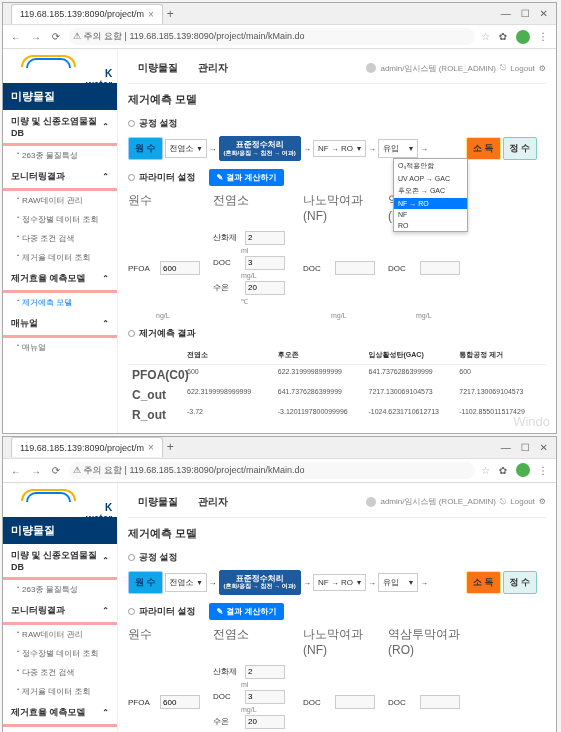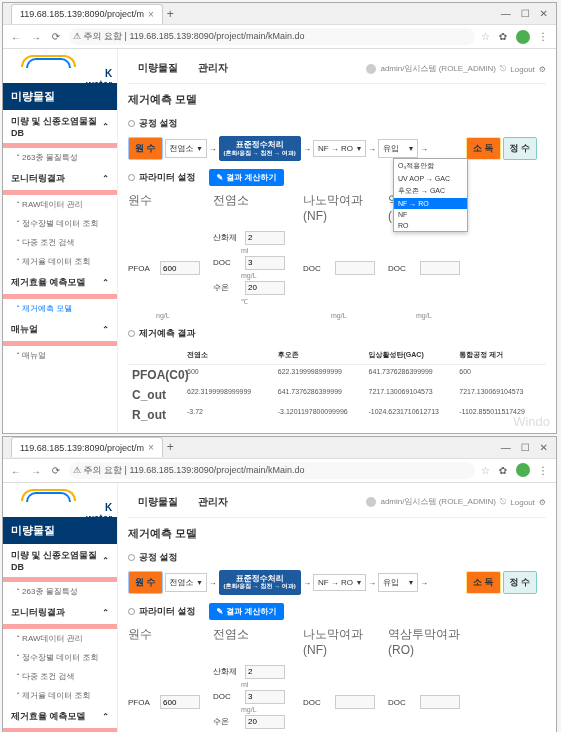--- a/index.html
+++ b/index.html
@@ -22,40 +22,40 @@
   .app-body { display: flex; min-height: 280px; }
   
   .sidebar { width: 115px; background: #fff; border-right: 1px solid #eee; }
   .logo { padding: 6px 8px; text-align: right; }
   .logo-img { width: 75px; height: 22px; position: relative; }
   .logo-arc { width: 55px; height: 12px; border: 2px solid #f7b500; border-bottom: none; border-radius: 28px 28px 0 0; position: absolute; top: 0; left: 10px; }
   .logo-arc-inner { width: 45px; height: 10px; border: 2px solid #007bff; border-bottom: none; border-radius: 23px 23px 0 0; position: absolute; top: 3px; left: 15px; }
   .logo-text { position: absolute; top: 13px; font-size: 10px; font-weight: bold; color: #003a70; }
   
   .sidebar-title { background: #003a70; color: #fff; padding: 6px 8px; font-size: 11px; font-weight: bold; }
-  .sidebar-section { padding: 5px 8px; font-size: 9px; font-weight: bold; border-bottom: 5px solid #fca5a5; display: flex; justify-content: space-between; align-items: center; }
+  .sidebar-section { padding: 5px 8px; font-size: 9px; font-weight: bold; border-bottom: 3px solid #fca5a5; display: flex; justify-content: space-between; align-items: center; }
   .sidebar-item { padding: 4px 8px 4px 14px; font-size: 8px; color: #666; display: flex; align-items: flex-start; gap: 3px; }
   .sidebar-item.active { color: #007bff; }
   .chev { font-size: 8px; }
   .bullet { font-size: 6px; }
   
   .main { flex: 1; padding: 8px 10px; position: relative; }
   .topbar { display: flex; align-items: center; border-bottom: 1px solid #eee; padding-bottom: 4px; margin-bottom: 8px; }
   .toptab { padding: 4px 10px; font-size: 10px; font-weight: bold; color: #333; }
-  .userinfo { margin-left: auto; font-size: 8px; color: #888; display: flex; align-items: flex-end; gap: 4px; }
+  .userinfo { margin-left: auto; font-size: 8px; color: #888; display: flex; align-items: center; gap: 4px; }
   .user-icon { width: 10px; height: 10px; border-radius: 50%; background: #ccc; }
   
   .page-title { font-size: 11px; font-weight: bold; margin-bottom: 10px; }
   
   .section-head { font-size: 9px; font-weight: bold; margin: 8px 0 6px; display: flex; align-items: center; gap: 4px; }
   .circle-marker { width: 7px; height: 7px; border-radius: 50%; border: 1px solid #999; display: inline-block; }
   
   .process-flow { display: flex; align-items: center; gap: 2px; flex-wrap: nowrap; margin-bottom: 8px; position: relative; }
   .proc-box { border: 1px solid #ccc; padding: 4px 6px; font-size: 9px; font-weight: bold; border-radius: 2px; white-space: nowrap; }
-  .proc-box.blue { background: #f97316; border-color: #a6c8ff; color: #003a70; }
+  .proc-box.blue { background: #0ea5e9; border-color: #a6c8ff; color: #003a70; }
   .proc-box.navy { background: #1e5a9e; color: #fff; border-color: #1e5a9e; text-align: center; line-height: 1.2; font-size: 8px; padding: 3px 4px; }
   .proc-box.yellow { background: #f97316; border-color: #ffe082; margin-left: 36px; }
   .proc-box.teal { background: #e0f2f1; border-color: #80cbc4; }
   .proc-select { border: 1px solid #ccc; padding: 3px 4px; font-size: 8px; display: flex; align-items: center; gap: 4px; min-width: 40px; }
   .proc-select .dd { margin-left: auto; }
   .arrow { font-size: 8px; color: #333; }
   
   .dropdown-menu { position: absolute; top: 22px; left: 265px; background: #fff; border: 1px solid #aaa; z-index: 10; width: 75px; box-shadow: 0 2px 4px rgba(0,0,0,0.2); }
   .dropdown-menu .dd-item { padding: 2px 4px; font-size: 7px; }
   .dropdown-menu .dd-item.hover { background: #007bff; color: #fff; }

